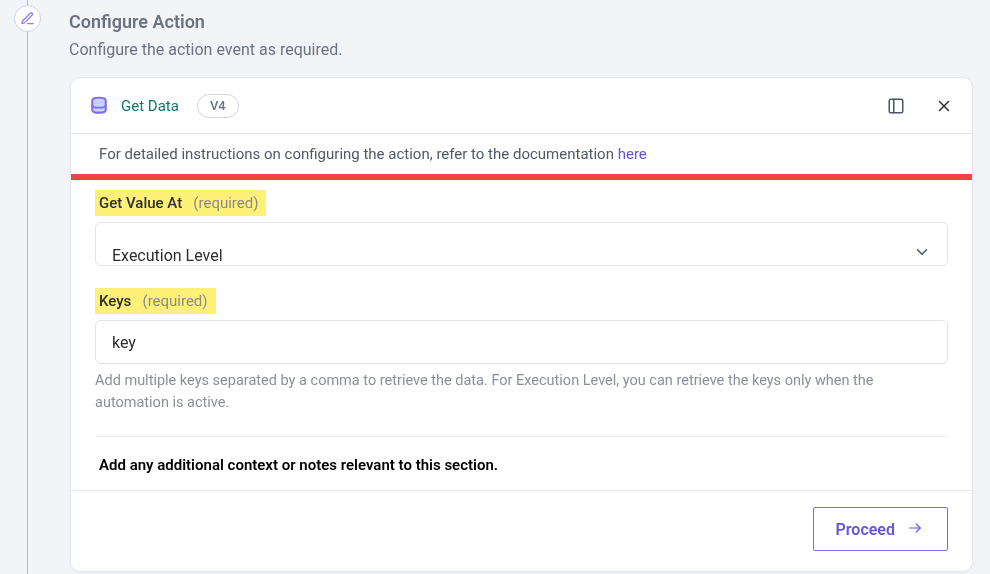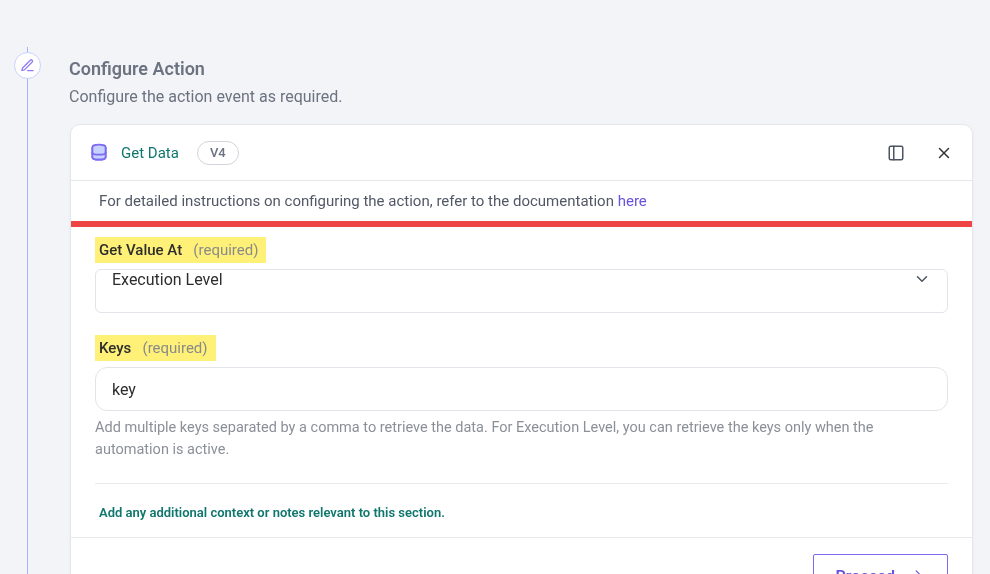--- a/index.html
+++ b/index.html
@@ -11,21 +11,20 @@
     background: #f3f4f7;
     font-family: -apple-system, BlinkMacSystemFont, "Segoe UI", Roboto, Helvetica, Arial, sans-serif;
     color: #2b2b2b;
     overflow: hidden;
   }
 
   .canvas {
     position: relative;
     width: 990px;
     height: 466px;
-    margin-top: 47px;
   }
 
   
   .timeline-line {
     position: absolute;
     left: 27px;
     top: 0;
     width: 1px;
     height: 574px;
     background: #a5b4fc;
@@ -162,35 +161,35 @@
   }
   .field-label .lbl { font-weight: 500; color: #2d2d2d; }
   .field-label .req { color: #8a8a8a; font-weight: 400; text-align: center; }
 
   .select-field {
     width: 100%;
     height: 44px;
     border: 1px solid #e1e4e9;
     border-radius: 6px;
     display: flex;
-    align-items: flex-start;
+    align-items: flex-end;
     justify-content: space-between;
     padding: 0 16px;
     font-size: 16px;
     color: #2d2d2d;
     background: #fff;
     cursor: pointer;
   }
   .chev { color: #4b5563; }
 
   .text-field {
     width: 100%;
     height: 44px;
     border: 1px solid #e1e4e9;
-    border-radius: 12px;
+    border-radius: 6px;
     display: flex;
     align-items: center;
     padding: 0 16px;
     font-size: 16px;
     color: #2d2d2d;
     background: #fff;
   }
 
   .helper {
     font-size: 14.5px;
@@ -201,23 +200,23 @@
 
   .gap-top { margin-top: 22px; }
 
   
   .context-row {
     border-top: 1px solid #e8eaee;
     margin-top: 22px;
     padding: 18px 4px 16px 4px;
   }
   .context-link {
-    font-size: 13px;
+    font-size: 15px;
     font-weight: 600;
-    color: #0f766e;
+    color: #000000;
     cursor: pointer;
   }
 
   
   .card-foot {
     border-top: 1px solid #e8eaee;
     padding: 16px 24px 20px 24px;
     display: flex;
     justify-content: flex-end;
     margin-top: 0;

